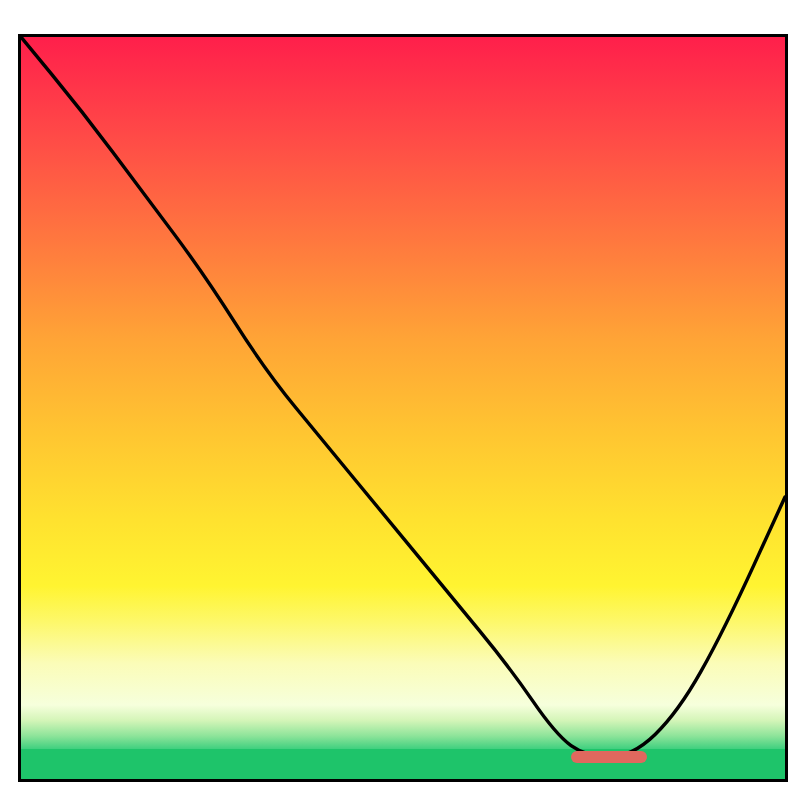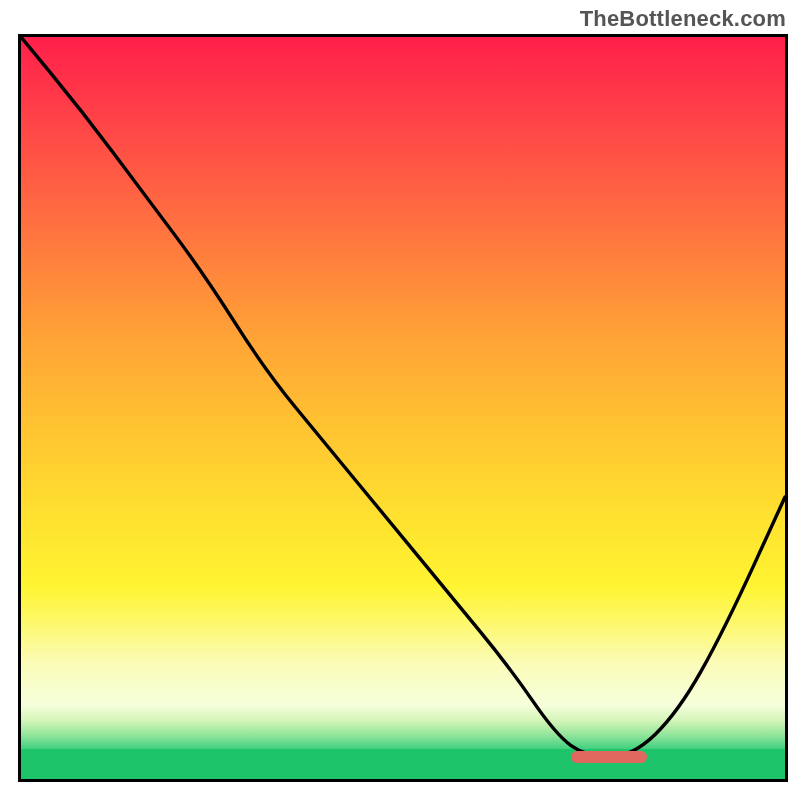--- a/index.html
+++ b/index.html
@@ -93,21 +93,20 @@
     position: absolute;
     height: 12px;
     border-radius: 6px;
     background: #e0685e;
   }
 </style>
 </head>
 <body>
 
 <div class="container">
-  <div class="watermark">TheBottleneck.com</div>
 
   <div class="plot-area">
     <div class="gradient-stack">
       <div class="grad-top"></div>
       <div class="grad-paleyellow"></div>
       <div class="grad-transition"></div>
       <div class="grad-green"></div>
     </div>
 
     <svg class="curve" viewBox="0 0 100 100" preserveAspectRatio="none">

